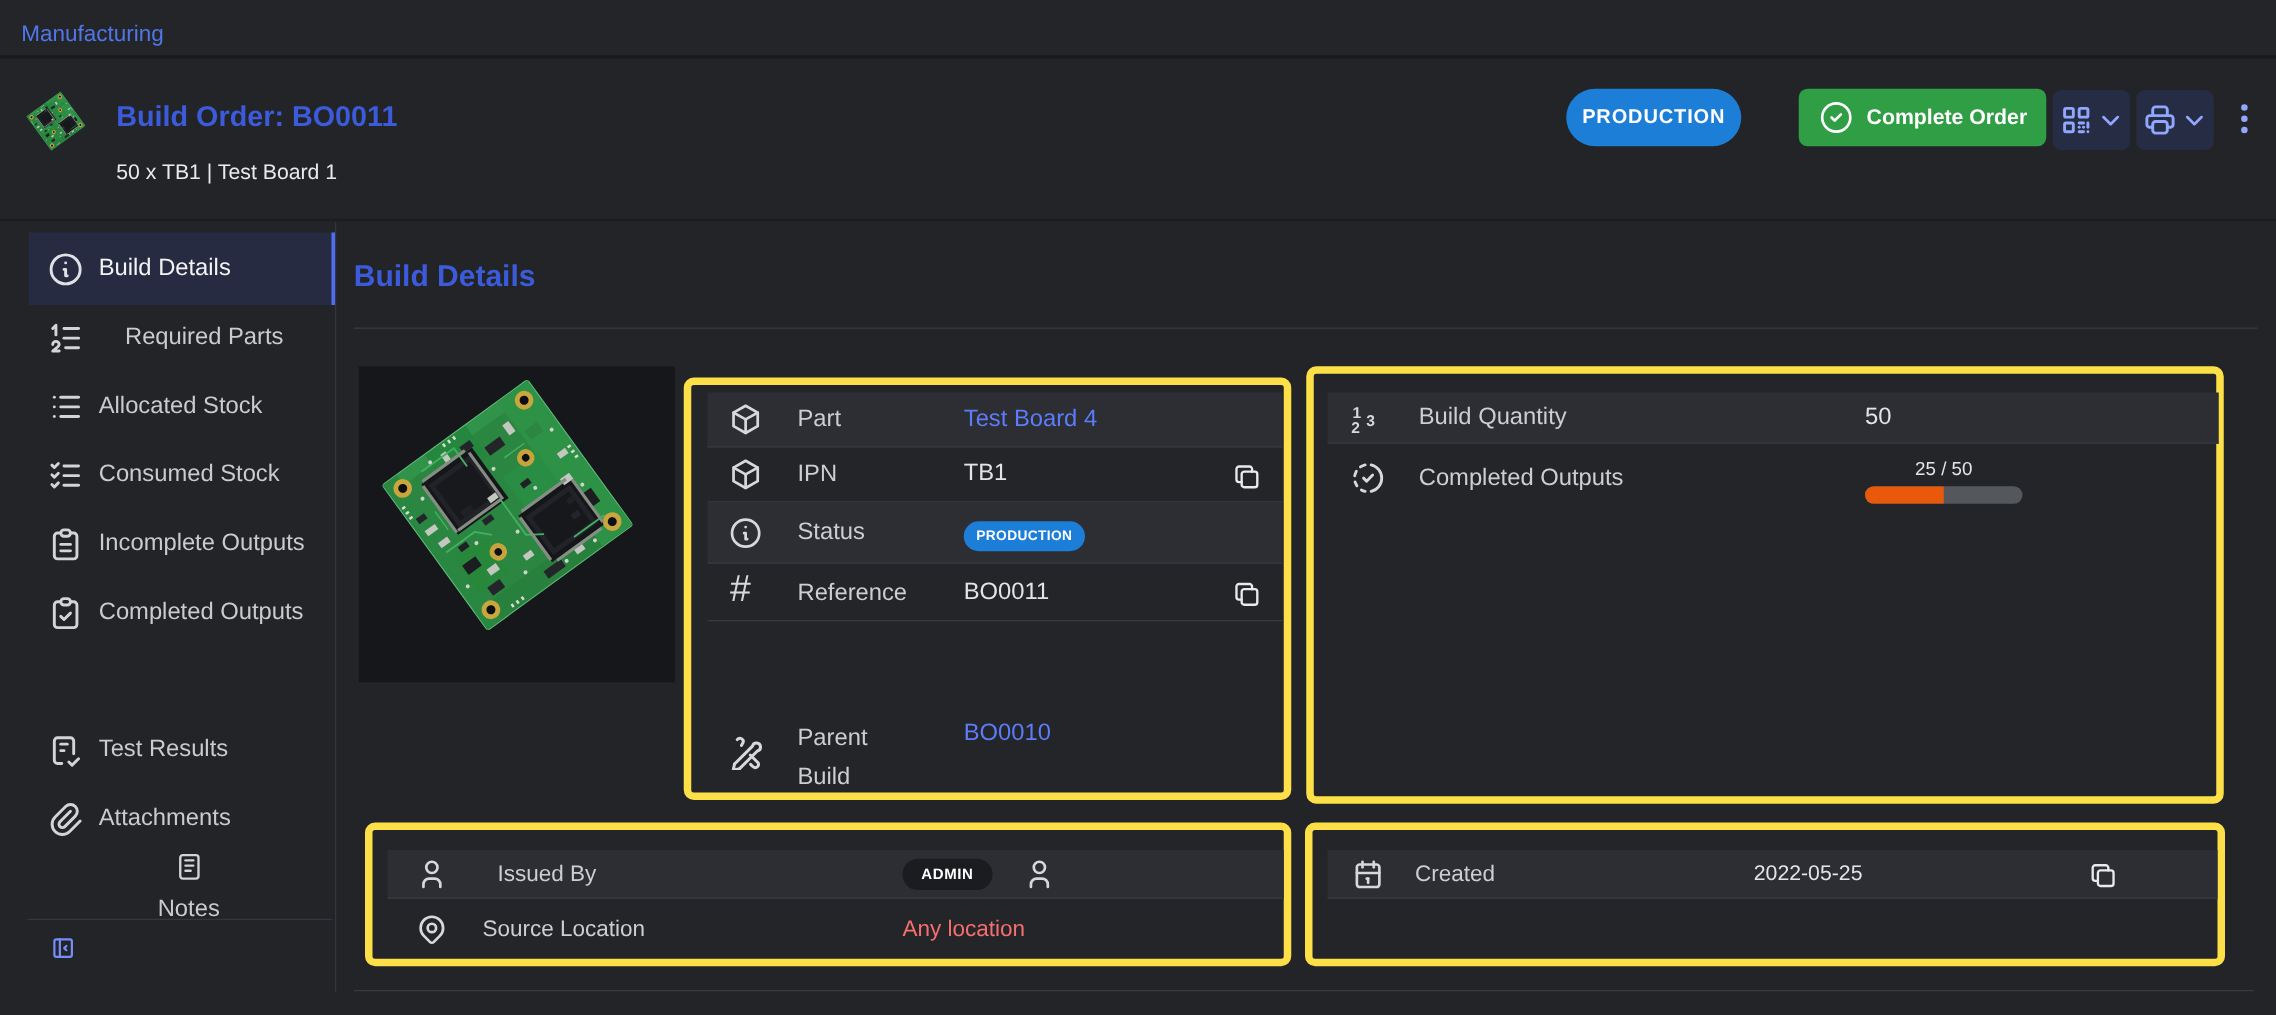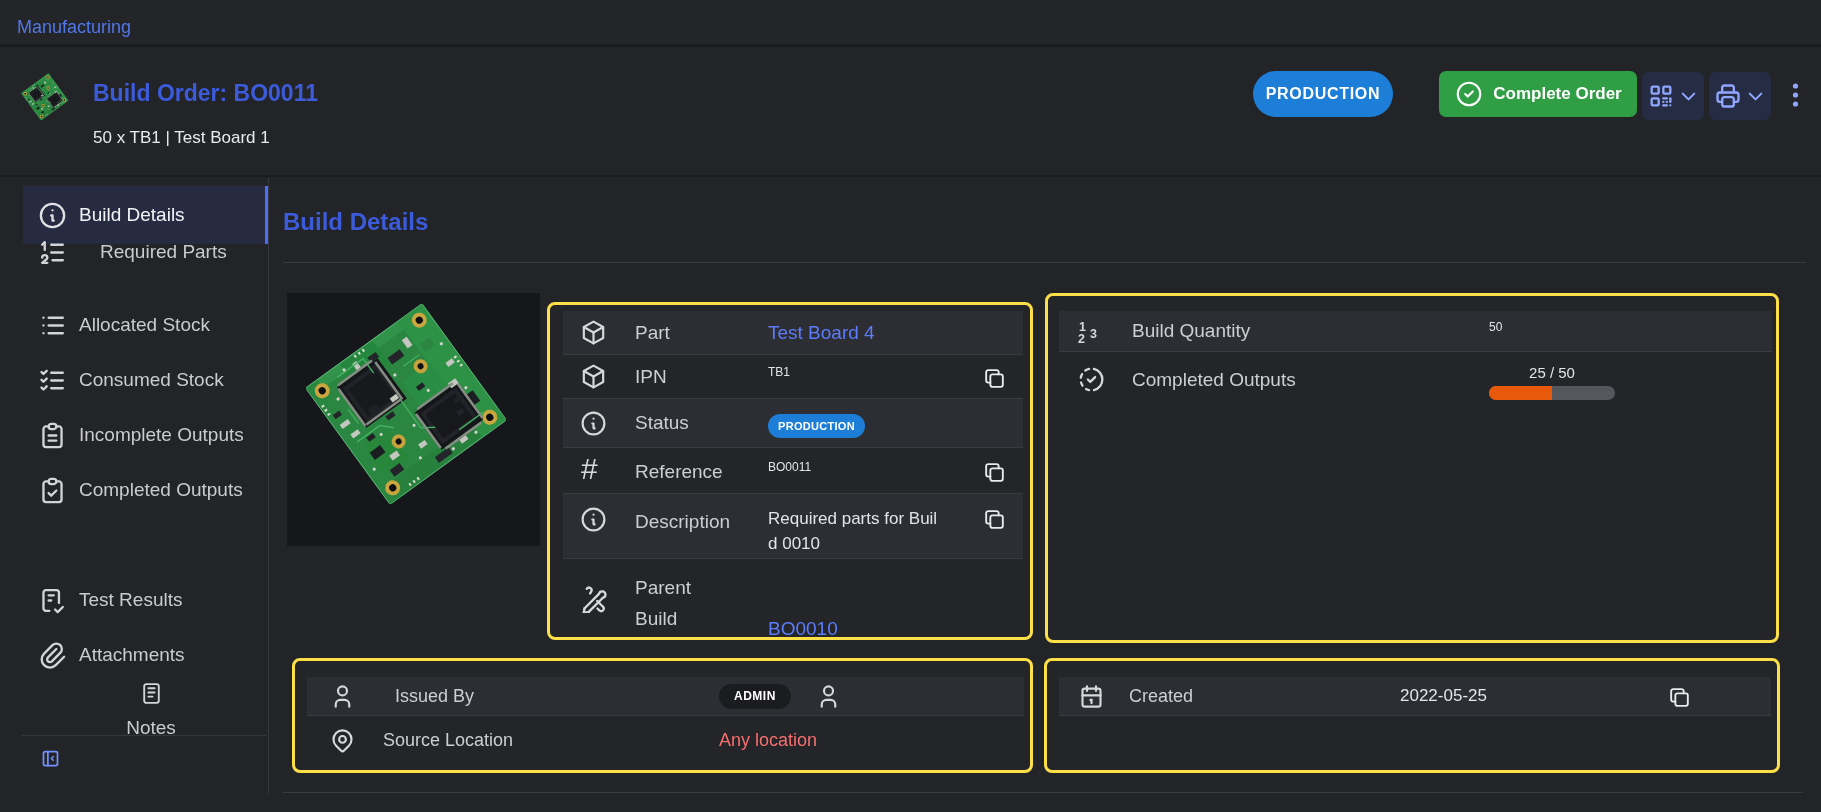--- a/index.html
+++ b/index.html
@@ -33,25 +33,25 @@
   
   #side-line { left:268px; top:178px; width:1px; height:616px; background:#35373c; }
   .nav-item { left:23px; width:242px; height:58px; display:flex; align-items:center; gap:11px; padding-left:14px; color:#c9cbce; font-size:19px; }
   .nav-item.active { background:#272b42; color:#f2f3f5; }
   #active-bar { left:265px; top:186px; width:3px; height:58px; background:#4c6ef5; }
   #side-div { left:22px; top:735px; width:244px; height:1px; background:#35373c; }
   
   #heading { left:283px; top:208px; font-size:24px; font-weight:bold; color:#3b5bdb; }
   #head-div { left:283px; top:262px; width:1523px; height:1px; background:#3a3b3f; }
   #bottom-div { left:283px; top:792px; width:1520px; height:1px; background:#3a3b3f; }
-  .card { background:#242529; border:3px solid #fde047; border-radius:8px; }
+  .card { background:#242529; border:6px solid #fde047; border-radius:8px; }
   .stripe { background:#2c2e33; }
   .rowline { border-bottom:1px solid #393b40; }
   .lbl { color:#ccced1; font-size:19px; }
-  .val { color:#e2e4e7; font-size:12px; }
+  .val { color:#e2e4e7; font-size:19px; }
   .link { color:#5c7cfa; }
   .badge-sm {
     display:inline-block; height:24px; border-radius:12px; background:#1c7ed6;
     color:#fff; font-size:11px; font-weight:bold; letter-spacing:0.3px;
     line-height:24px; padding:0 10px;
   }
   #img-box { left:287px; top:293px; width:253px; height:253px; }
   
   #tcard { left:547px; top:302px; width:486px; height:338px; }
   .trow { position:absolute; left:13px; width:460px; }
@@ -232,21 +232,21 @@
   <div class="abs" id="active-bar"></div>
   <div class="abs" id="side-div"></div>
   <div class="abs nav-item active" style="top:186px;">
     <svg class="ic" width="31" height="31" viewBox="0 0 24 24" fill="none" stroke="#dfe1e4" stroke-width="1.8" stroke-linecap="round" stroke-linejoin="round">
       <circle cx="12" cy="12" r="9"></circle>
         <path d="M12 8h.01"></path>
         <path d="M11 12h1v4h1"></path>
     </svg>
       <span>Build Details</span>
   </div>
-  <div class="abs nav-item" style="top:223px;gap:32px;">
+  <div class="abs nav-item" style="top:241px;gap:32px;">
     <svg class="ic" width="31" height="31" viewBox="0 0 24 24" fill="none" stroke="#d2d4d7" stroke-width="1.8" stroke-linecap="round" stroke-linejoin="round">
       <path d="M11 6h9"></path>
         <path d="M11 12h9"></path>
         <path d="M12 18h8"></path>
       <path d="M6 10v-6l-2 2"></path>
         <path d="M4 16a2 2 0 1 1 4 0c0 .591 -.5 1 -1 1.5l-3 2.5h4"></path>
     </svg>
       <span>Required Parts</span>
   </div>
   <div class="abs nav-item" style="top:296px;">
@@ -367,42 +367,29 @@
     </div>
     <div class="trow rowline" style="top:143px; height:46px;">
       <div class="ticon" style="top:4px; left:18px; font-size:30px; color:#d6d8da;">#</div>
       <div class="tlbl lbl" style="top:13px;">Reference</div>
       <div class="tval val" style="top:12px;">BO0011</div>
       <svg class="tcopy" style="top:12px;" width="25" height="25" viewBox="0 0 24 24" fill="none" stroke="#e8eaec" stroke-width="1.8" stroke-linecap="round" stroke-linejoin="round">
         <rect x="8" y="8" width="12" height="12" rx="2"></rect>
           <path d="M16 8v-2a2 2 0 0 0 -2 -2h-8a2 2 0 0 0 -2 2v8a2 2 0 0 0 2 2h2"></path>
       </svg>
     </div>
-    <div class="trow stripe rowline" style="top:189px; height:65px;">
-      <svg class="ticon" style="top:11px;" width="29" height="29" viewBox="0 0 24 24" fill="none" stroke="#d6d8da" stroke-width="1.8" stroke-linecap="round" stroke-linejoin="round">
-        <circle cx="12" cy="12" r="9"></circle>
-          <path d="M12 8h.01"></path>
-          <path d="M11 12h1v4h1"></path>
-      </svg>
-      <div class="tlbl lbl" style="top:17px;">Description</div>
-      <div class="tval val" style="top:12px; width:190px; font-size:17px; line-height:25px;">Required parts for Buil<br>d 0010</div>
-      <svg class="tcopy" style="top:13px;" width="25" height="25" viewBox="0 0 24 24" fill="none" stroke="#e8eaec" stroke-width="1.8" stroke-linecap="round" stroke-linejoin="round">
-        <rect x="8" y="8" width="12" height="12" rx="2"></rect>
-          <path d="M16 8v-2a2 2 0 0 0 -2 -2h-8a2 2 0 0 0 -2 2v8a2 2 0 0 0 2 2h2"></path>
-      </svg>
-    </div>
     <div class="trow" style="top:254px; height:78px;">
       <svg class="ticon" style="top:24px;" width="30" height="30" viewBox="0 0 24 24" fill="none" stroke="#d6d8da" stroke-width="1.9" stroke-linecap="round" stroke-linejoin="round">
         <path d="M4.5 20.2 L16 8.7 a2.6 2.6 0 1 1 3.1 3.1 L7.6 23.3"></path>
         <path d="M4.5 20.2 l-0.8 3.6 3.9 -0.5"></path>
         <path d="M6.2 4.6 c1.6 -2 4.7 -0.3 3.7 2 l-1 1.7"></path>
         <path d="M14.6 14.4 l4.6 4.6 c2 1.8 -0.8 4.7 -2.9 2.9 l-1.5 -1.5"></path>
       </svg>
       <div class="tlbl lbl" style="top:13px; line-height:31px; width:80px;">Parent Build</div>
-      <div class="tval val link" style="top:14px; font-size:19px;margin-top:45px;">BO0010</div>
+      <div class="tval val link" style="top:14px; font-size:19px;">BO0010</div>
     </div>
   </div>
   <div class="abs card" id="rcard">
     <div class="abs stripe rowline" style="left:11px; top:15px; width:713px; height:41px;"></div>
     <div class="abs" style="left:28px; top:22px; width:26px; height:27px; color:#d6d8da; font-weight:bold;">
       <svg width="26" height="27" viewBox="0 0 26 27" fill="#d6d8da">
         <text x="3" y="13" font-size="12.5" font-weight="bold" font-family="Liberation Sans">1</text>
         <text x="2" y="25" font-size="12.5" font-weight="bold" font-family="Liberation Sans">2</text>
         <text x="14" y="20" font-size="12.5" font-weight="bold" font-family="Liberation Sans">3</text>
       </svg>

